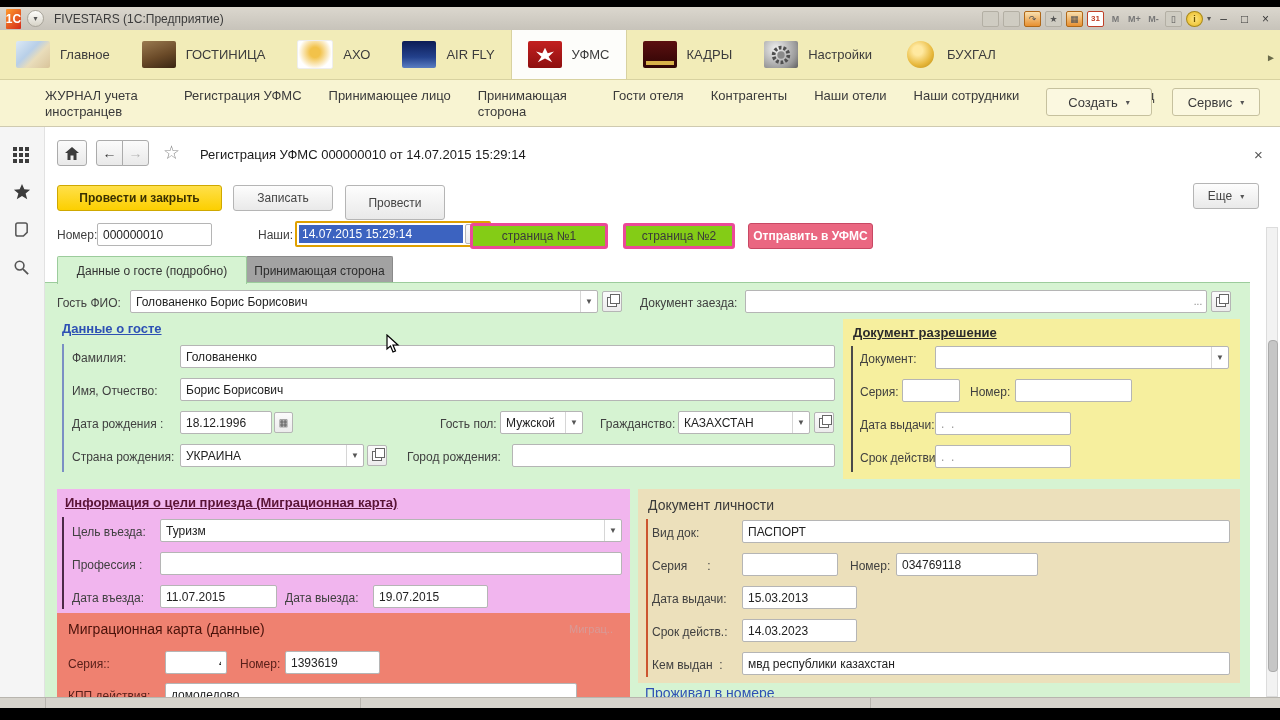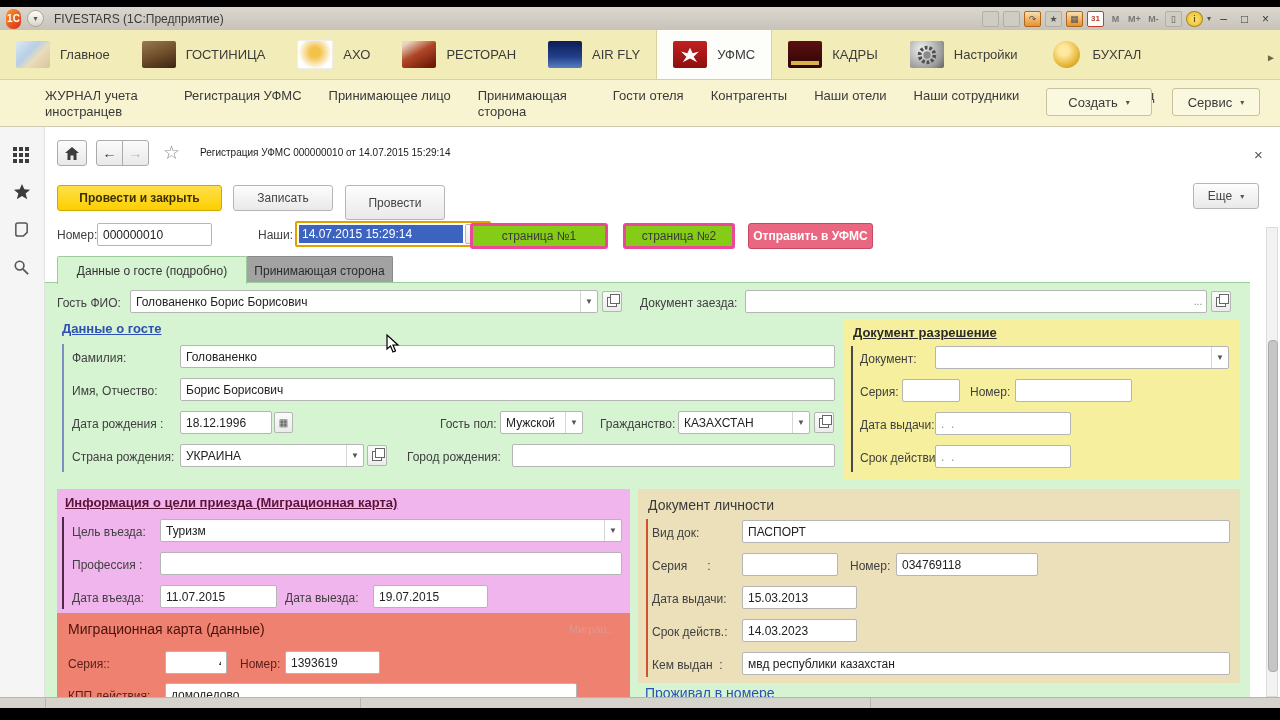--- a/index.html
+++ b/index.html
@@ -3,22 +3,22 @@
 <meta charset="utf-8">
 <style>
   html,body{margin:0;padding:0;background:#000;}
   .screen{position:relative;width:1280px;height:720px;overflow:hidden;background:#000;
           font-family:"Liberation Sans",sans-serif;-webkit-font-smoothing:antialiased;}
   .abs{position:absolute;box-sizing:border-box;}
 
   
   .titlebar{left:0;top:7px;width:1280px;height:23px;background:linear-gradient(#dbd7ce,#c7c3ba);
             display:flex;align-items:center;padding:0 6px;box-sizing:border-box;}
-  .applogo{width:15px;height:20px;border-radius:7px;background:linear-gradient(135deg,#ff9a2a,#d42a1a);
-           color:#fff;font-size:10px;font-weight:bold;display:flex;align-items:center;justify-content:center;}
+  .applogo{width:15px;height:20px;border-radius:1px;background:linear-gradient(135deg,#ff9a2a,#d42a1a);
+           color:#fff;font-size:12px;font-weight:bold;display:flex;align-items:center;justify-content:center;}
   .sysbtn{width:15px;height:15px;border-radius:50%;background:linear-gradient(#fdfdfb,#d8d4c8);
           border:1px solid #a8a49a;color:#555;font-size:8px;display:flex;align-items:center;justify-content:center;margin-left:6px;}
   .wtitle{margin-left:10px;font-size:12px;color:#3b3b3b;}
   .tbicons{margin-left:auto;display:flex;align-items:center;gap:4px;}
   .tbi{width:15px;height:14px;font-size:9px;color:#555;display:flex;align-items:center;justify-content:center;border-radius:2px;}
   .tbi.box{background:#cfccc2;border:1px solid #b3afa4;}
   .tbi.orange{background:linear-gradient(#f8e0b0,#e89030);border:1px solid #b06818;}
   .tbi.red31{background:#fff;border:1px solid #c04028;color:#c04028;font-weight:bold;font-size:8px;}
   .tbi.mono{color:#777;font-weight:bold;font-size:9px;}
   .tbi.info{background:radial-gradient(#ffe680,#e8b820);border:1px solid #a88818;border-radius:50%;color:#6a5200;font-weight:bold;}
@@ -53,21 +53,21 @@
   .caret{font-size:8px;color:#555;}
 
   
   .rail{left:0;top:127px;width:45px;height:570px;background:#f5f5f5;border-right:1px solid #e2e2e2;}
   .rail .ric{position:absolute;left:13px;}
 
   
   .main{left:45px;top:127px;width:1235px;height:570px;background:#fff;overflow:hidden;}
   .navbtn{background:linear-gradient(#fbfbfb,#e9e9e9);border:1px solid #ababab;border-radius:3px;color:#333;
           display:flex;align-items:center;justify-content:center;font-size:14px;}
-  .ftitle{font-size:10px;color:#1a1a1a;}
+  .ftitle{font-size:13px;color:#1a1a1a;}
   .btn{border-radius:3px;font-size:12px;display:flex;align-items:center;justify-content:center;box-sizing:border-box;}
   .btn.yellow{background:linear-gradient(#ffe04a,#fccf00);border:1px solid #cfa800;font-weight:bold;color:#3a3000;}
   .btn.gray{background:linear-gradient(#fdfdfd,#e9e9e9);border:1px solid #b5b5b5;color:#444;}
   .btn.greenlite{background:#84cc16;border:3px solid #ec4899;color:#3a3a3a;}
   .btn.pink{background:#ea6781;border:1px solid #c84864;color:#fff;font-weight:bold;}
   .lbl{font-size:12px;color:#404040;white-space:nowrap;}
   .fieldwrap{display:flex;align-items:stretch;background:#fff;border:1px solid #b5b5b5;border-radius:2px;height:23px;}
   .fieldwrap input{flex:1;min-width:0;border:0;outline:0;background:transparent;font:12px "Liberation Sans",sans-serif;
                    color:#222;padding:0 5px;}
   .fieldwrap input.muted{color:#999;}
@@ -131,24 +131,20 @@
     </div>
     <div class="rtab">
       <div class="ricon ri-hotel"></div>
       <span class="lab">ГОСТИНИЦА</span>
     </div>
     <div class="rtab">
       <div class="ricon ri-axo"></div>
       <span class="lab">АХО</span>
     </div>
     <div class="rtab">
-      <div class="ricon ri-rest"></div>
-      <span class="lab">РЕСТОРАН</span>
-    </div>
-    <div class="rtab">
       <div class="ricon ri-air"></div>
       <span class="lab">AIR FLY</span>
     </div>
     <div class="rtab active">
       <div class="ricon ri-ufms">
         <svg width="22" height="18" viewBox="0 0 24 20">
             <path d="M12 2 L15 8 L22 6 L16 12 L20 18 L12 14 L4 18 L8 12 L2 6 L9 8 Z" fill="#fff"></path>
           </svg>
       </div>
       <span class="lab">УФМС</span>

